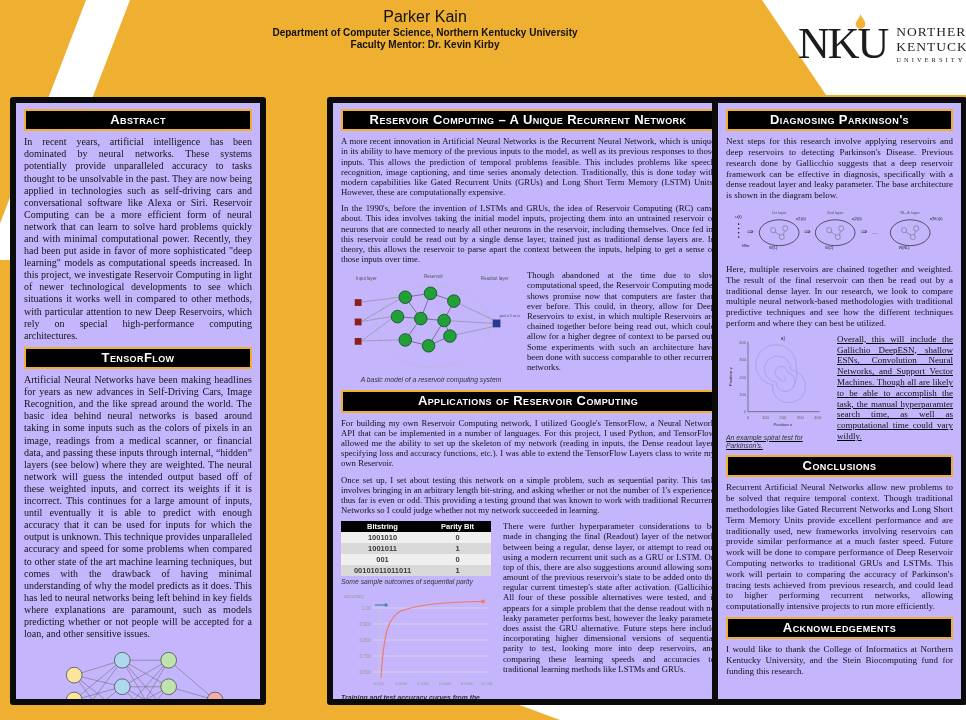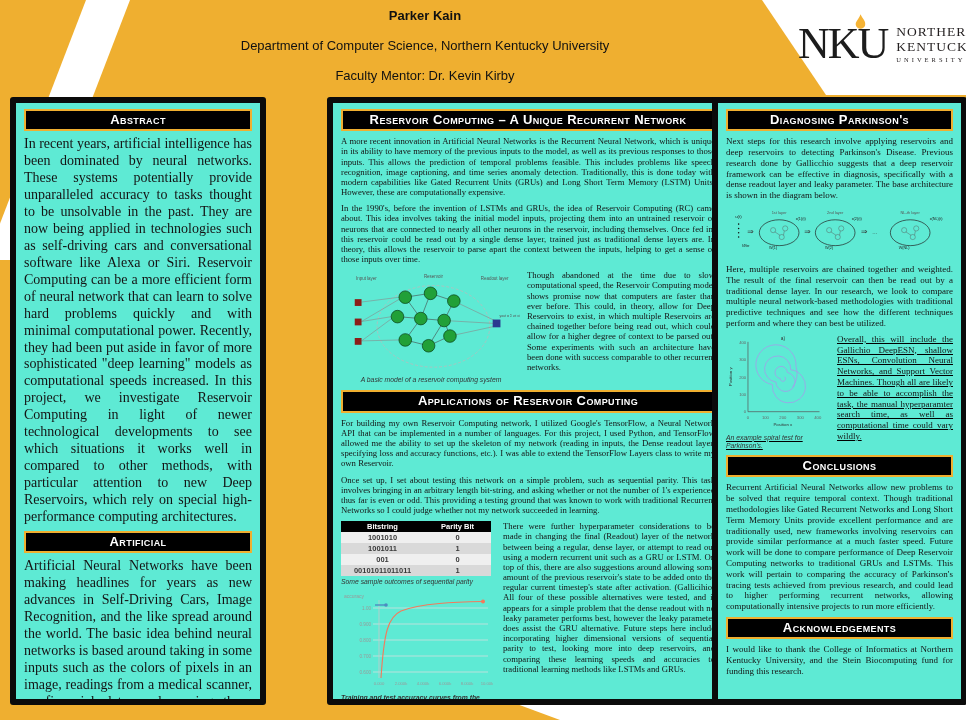--- a/index.html
+++ b/index.html
@@ -2,41 +2,41 @@
 <html><head>
 <meta charset="utf-8">
 <style>
   html,body{margin:0;padding:0;background:#fff;}
   #poster{position:relative;width:966px;height:720px;overflow:hidden;background:#fff;
           font-family:"Liberation Serif",serif;}
   #bg{position:absolute;left:0;top:0;z-index:0;}
   
   #header-text{position:absolute;left:50px;top:6px;width:750px;text-align:center;z-index:2;}
   .title{font-family:"Liberation Serif",serif;font-size:21px;color:#0c0c0c;line-height:1.15;}
-  .author{font-family:"Liberation Sans",sans-serif;font-weight:bold;font-size:13px;color:#111;margin-top:2px;}
-  .subline{font-family:"Liberation Sans",sans-serif;font-weight:normal;font-size:13px;color:#111;margin-top:15px;}
+  .author{font-family:"Liberation Sans",sans-serif;font-weight:normal;font-size:16px;color:#111;margin-top:2px;}
+  .subline{font-family:"Liberation Sans",sans-serif;font-weight:bold;font-size:10px;color:#111;margin-top:1px;}
   
   #logo{position:absolute;left:798px;top:22px;z-index:2;display:flex;align-items:center;gap:9px;}
   #nku-wordmark{position:relative;font-family:"Liberation Serif",serif;font-size:44px;line-height:1;
                 color:#1c1c1c;letter-spacing:-2px;}
   #flame{position:absolute;left:56px;top:-8px;}
   .logo-lines{font-family:"Liberation Serif",serif;color:#231f20;}
   .logo-big{font-size:13.5px;letter-spacing:1px;line-height:1.08;}
   .logo-small{font-size:6.5px;letter-spacing:3px;margin-top:1px;}
   
-  .panel{position:absolute;top:97px;height:608px;background:#5eead4;border:6px solid #0b0b0b;
+  .panel{position:absolute;top:97px;height:608px;background:#c4b5fd;border:6px solid #0b0b0b;
          border-radius:3px;padding:4px 8px;box-sizing:border-box;overflow:hidden;z-index:1;}
   #panel-left{left:10px;width:256px;}
   #panel-mid{left:283px;width:402px;margin-left:44px;}
   #panel-right{left:712px;width:255px;}
   .bar{background:#000;border:2px solid #efaf30;color:#fff;text-align:center;
        font-family:"Liberation Sans",sans-serif;font-weight:bold;font-variant:small-caps;
        font-size:13px;line-height:1.25;padding:1px 0;margin:2px 0 5px 0;letter-spacing:.4px;}
   .body{font-family:"Liberation Serif",serif;text-align:justify;color:#141414;}
-  .b-left{font-size:14px;line-height:1.21;}
+  .b-left{font-size:10px;line-height:1.21;}
   .b-mid{font-size:8.7px;line-height:1.17;margin-bottom:6px;}
   .b-right{font-size:9px;line-height:1.2;margin-bottom:5px;}
   .row{display:flex;gap:6px;align-items:flex-start;}
   .cap{font-family:"Liberation Sans",sans-serif;font-style:italic;font-size:6.8px;color:#333;
        text-align:center;line-height:1.2;}
   .cap-b{font-weight:bold;text-align:left;}
   
   table.parity{border-collapse:collapse;font-family:"Liberation Sans",sans-serif;width:150px;}
   table.parity th{background:#000;color:#fff;font-size:7.5px;padding:1px 9px;}
   table.parity td{font-size:7.5px;font-weight:bold;color:#3a3a3a;text-align:center;padding:1px 3px;}
@@ -72,21 +72,21 @@
     <div class="logo-lines">
       <div class="logo-big">NORTHERN</div>
       <div class="logo-big">KENTUCKY</div>
       <div class="logo-small">UNIVERSITY</div>
     </div>
   </div>
 
   <div class="panel" id="panel-left">
     <div class="bar">Abstract</div>
     <div class="body b-left">In recent years, artificial intelligence has been dominated by neural networks. These systems potentially provide unparalleled accuracy to tasks thought to be unsolvable in the past. They are now being applied in technologies such as self-driving cars and conversational software like Alexa or Siri. Reservoir Computing can be a more efficient form of neural network that can learn to solve hard problems quickly and with minimal computational power. Recently, they had been put aside in favor of more sophisticated "deep learning" models as computational speeds increased. In this project, we investigate Reservoir Computing in light of newer technological developments to see which situations it works well in compared to other methods, with particular attention to new Deep Reservoirs, which rely on special high-performance computing architectures.</div>
-    <div class="bar" style="margin-top:5px;">Artificial</div>
+    <div class="bar" style="margin-top:5px;">TensorFlow</div>
     <div class="body b-left">Artificial Neural Networks have been making headlines for years as new advances in Self-Driving Cars, Image Recognition, and the like spread around the world. The basic idea behind neural networks is based around taking in some inputs such as the colors of pixels in an image, readings from a medical scanner, or financial data, and passing these inputs through internal, “hidden” layers (see below) where they are weighted. The neural network will guess the intended output based off of these weighted inputs, and correct its weights if it is incorrect. This continues for a large amount of inputs, until eventually it is able to predict with enough accuracy that it can be used for inputs for which the output is unknown. This technique provides unparalleled accuracy and speed for some problems when compared to other state of the art machine learning techniques, but comes with the drawback of having minimal understanding of why the model predicts as it does. This has led to neural networks being left behind in key fields where explanations are paramount, such as models predicting whether or not people will be accepted for a loan, and other sensitive issues.</div>
     <svg width="228" height="116" viewBox="0 0 230 140" style="margin-top:2px;">
       <g id="nn-lines">
           <line x1="38" y1="40" x2="96" y2="22" stroke="#666" stroke-width="0.6"></line>
           <line x1="38" y1="40" x2="96" y2="54" stroke="#666" stroke-width="0.6"></line>
           <line x1="38" y1="40" x2="96" y2="86" stroke="#666" stroke-width="0.6"></line>
           <line x1="38" y1="40" x2="96" y2="118" stroke="#666" stroke-width="0.6"></line>
           <line x1="38" y1="70" x2="96" y2="22" stroke="#666" stroke-width="0.6"></line>
           <line x1="38" y1="70" x2="96" y2="54" stroke="#666" stroke-width="0.6"></line>
           <line x1="38" y1="70" x2="96" y2="86" stroke="#666" stroke-width="0.6"></line>

